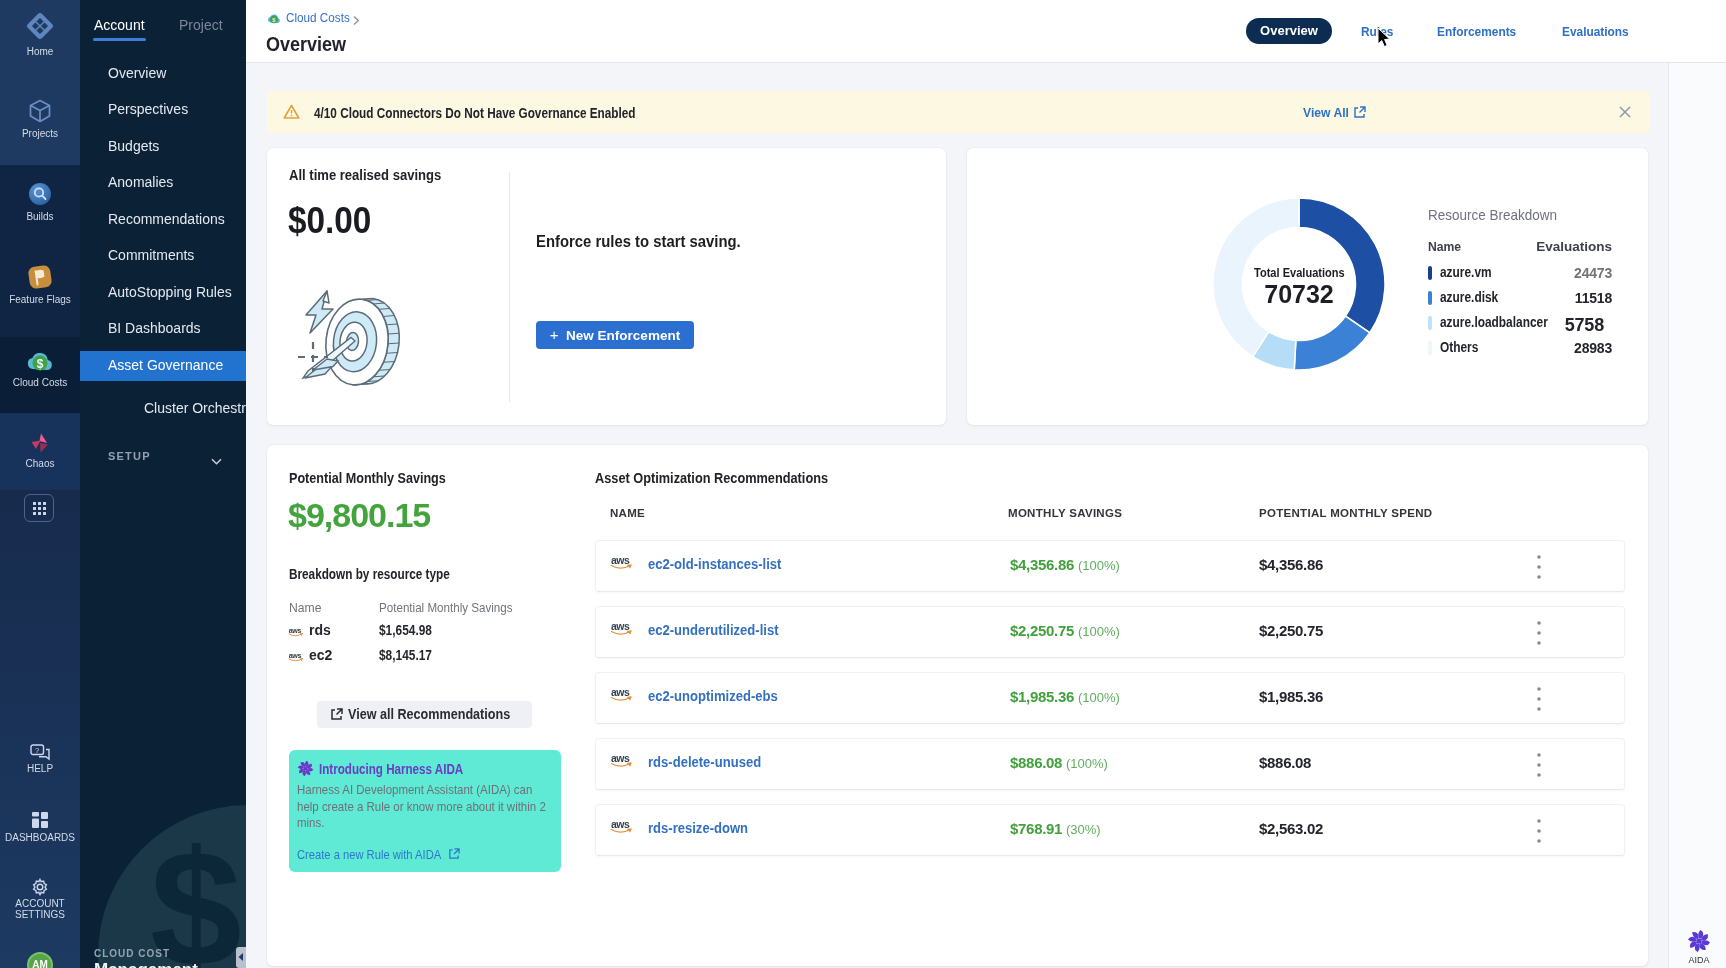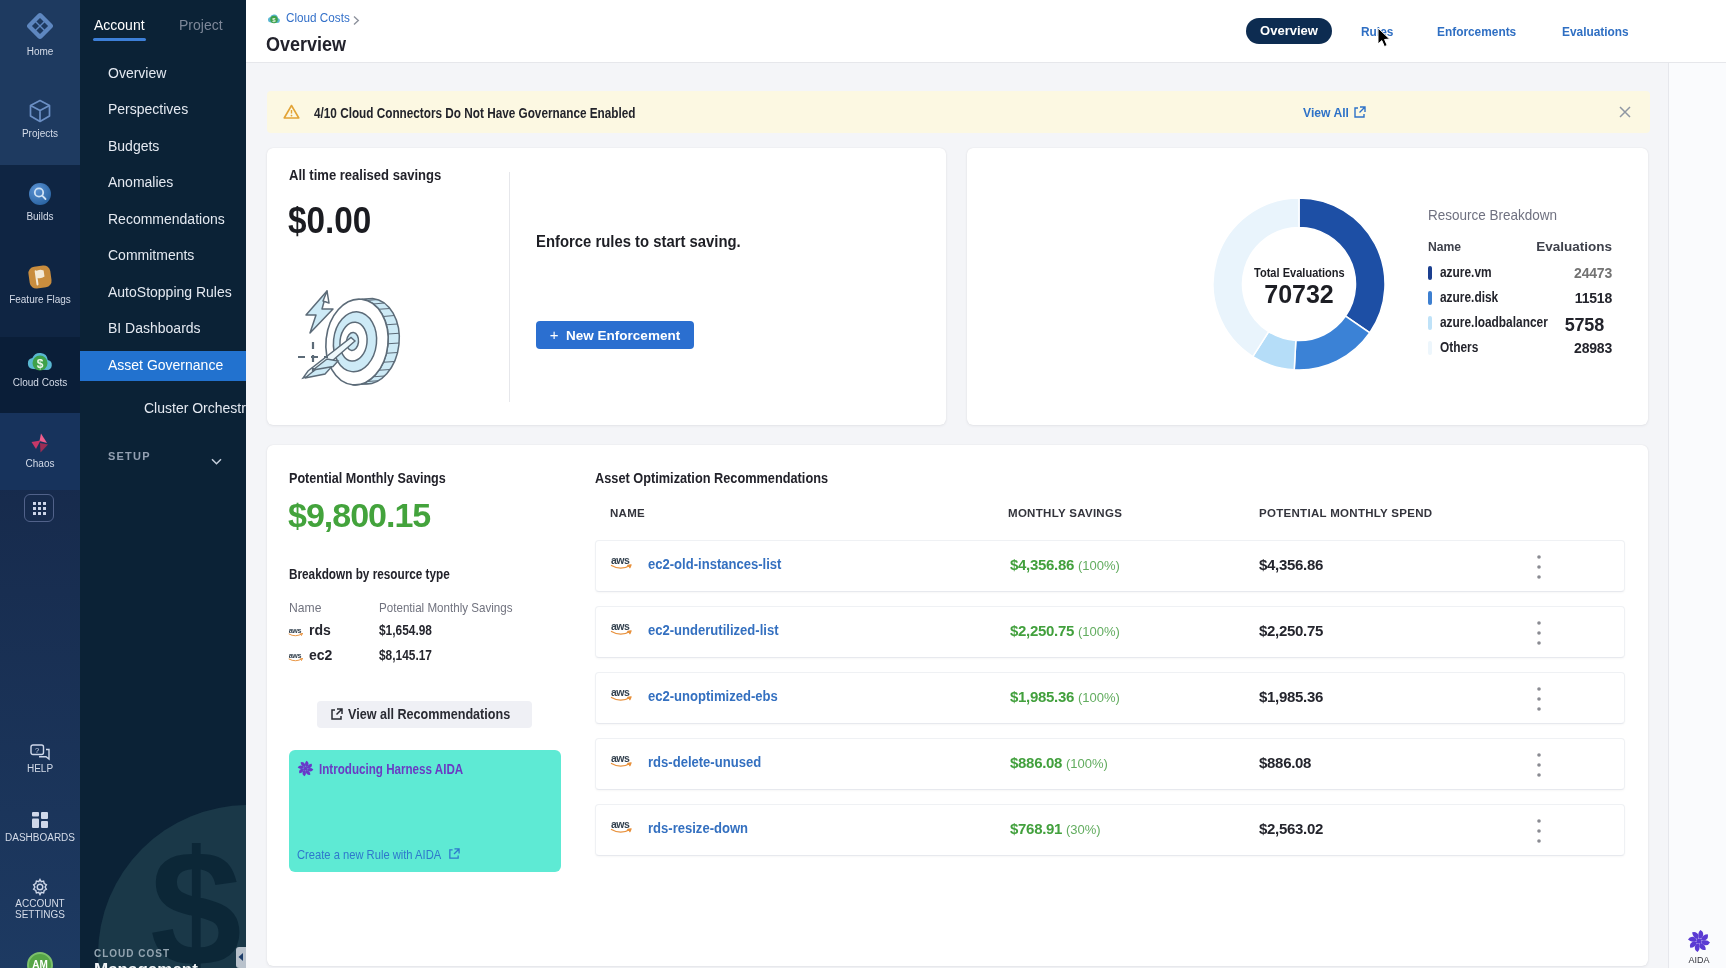--- a/index.html
+++ b/index.html
@@ -317,20 +317,21 @@
           <path d="M12.2 9.6 Q10 4.2 13.4 1 Q17.6 3.2 15.6 8 Q13.9 10.3 12.2 9.6 Z" transform="rotate(45 12 12)"></path>
           <path d="M12.2 9.6 Q10 4.2 13.4 1 Q17.6 3.2 15.6 8 Q13.9 10.3 12.2 9.6 Z" transform="rotate(90 12 12)"></path>
           <path d="M12.2 9.6 Q10 4.2 13.4 1 Q17.6 3.2 15.6 8 Q13.9 10.3 12.2 9.6 Z" transform="rotate(135 12 12)"></path>
           <path d="M12.2 9.6 Q10 4.2 13.4 1 Q17.6 3.2 15.6 8 Q13.9 10.3 12.2 9.6 Z" transform="rotate(180 12 12)"></path>
           <path d="M12.2 9.6 Q10 4.2 13.4 1 Q17.6 3.2 15.6 8 Q13.9 10.3 12.2 9.6 Z" transform="rotate(225 12 12)"></path>
           <path d="M12.2 9.6 Q10 4.2 13.4 1 Q17.6 3.2 15.6 8 Q13.9 10.3 12.2 9.6 Z" transform="rotate(270 12 12)"></path>
           <path d="M12.2 9.6 Q10 4.2 13.4 1 Q17.6 3.2 15.6 8 Q13.9 10.3 12.2 9.6 Z" transform="rotate(315 12 12)"></path>
         </g>
       </svg>
       <div class="abs" style="left:30px;top:11px;font-size:14px;font-weight:bold;color:#6a3cc3;"><span class="sqx" style="transform:scaleX(.83);">Introducing Harness AIDA</span></div>
+      <div class="abs" style="left:8px;top:32px;font-size:13.5px;color:#6f7077;line-height:16.5px;"><span class="sqx" style="transform:scaleX(.85);">Harness AI Development Assistant (AIDA) can<br>help create a Rule or know more about it within 2<br>mins.</span></div>
       <div class="abs" style="left:8px;top:97px;font-size:13px;color:#2e78cc;"><span class="sqx" style="transform:scaleX(.86);">Create a new Rule with AIDA</span></div>
       <svg width="12" height="12" viewBox="0 0 13 13" style="position:absolute;left:159px;top:98px;" fill="none" stroke="#2e78cc" stroke-width="1.4">
           <path d="M5 2 H2 V11 H11 V8"></path>
           <path d="M7 1 H12 V6 M12 1 L6.5 6.5"></path>
         </svg>
     </div>
 
     <div class="abs" style="left:328px;top:24px;font-size:15px;font-weight:bold;color:#22222a;"><span class="sqx" style="transform:scaleX(.85);">Asset Optimization Recommendations</span></div>
     <div class="abs" style="left:343px;top:62px;font-size:11.5px;font-weight:bold;color:#33343c;letter-spacing:.3px;">NAME</div>
     <div class="abs" style="left:741px;top:62px;font-size:11.5px;font-weight:bold;color:#33343c;letter-spacing:.3px;">MONTHLY SAVINGS</div>

